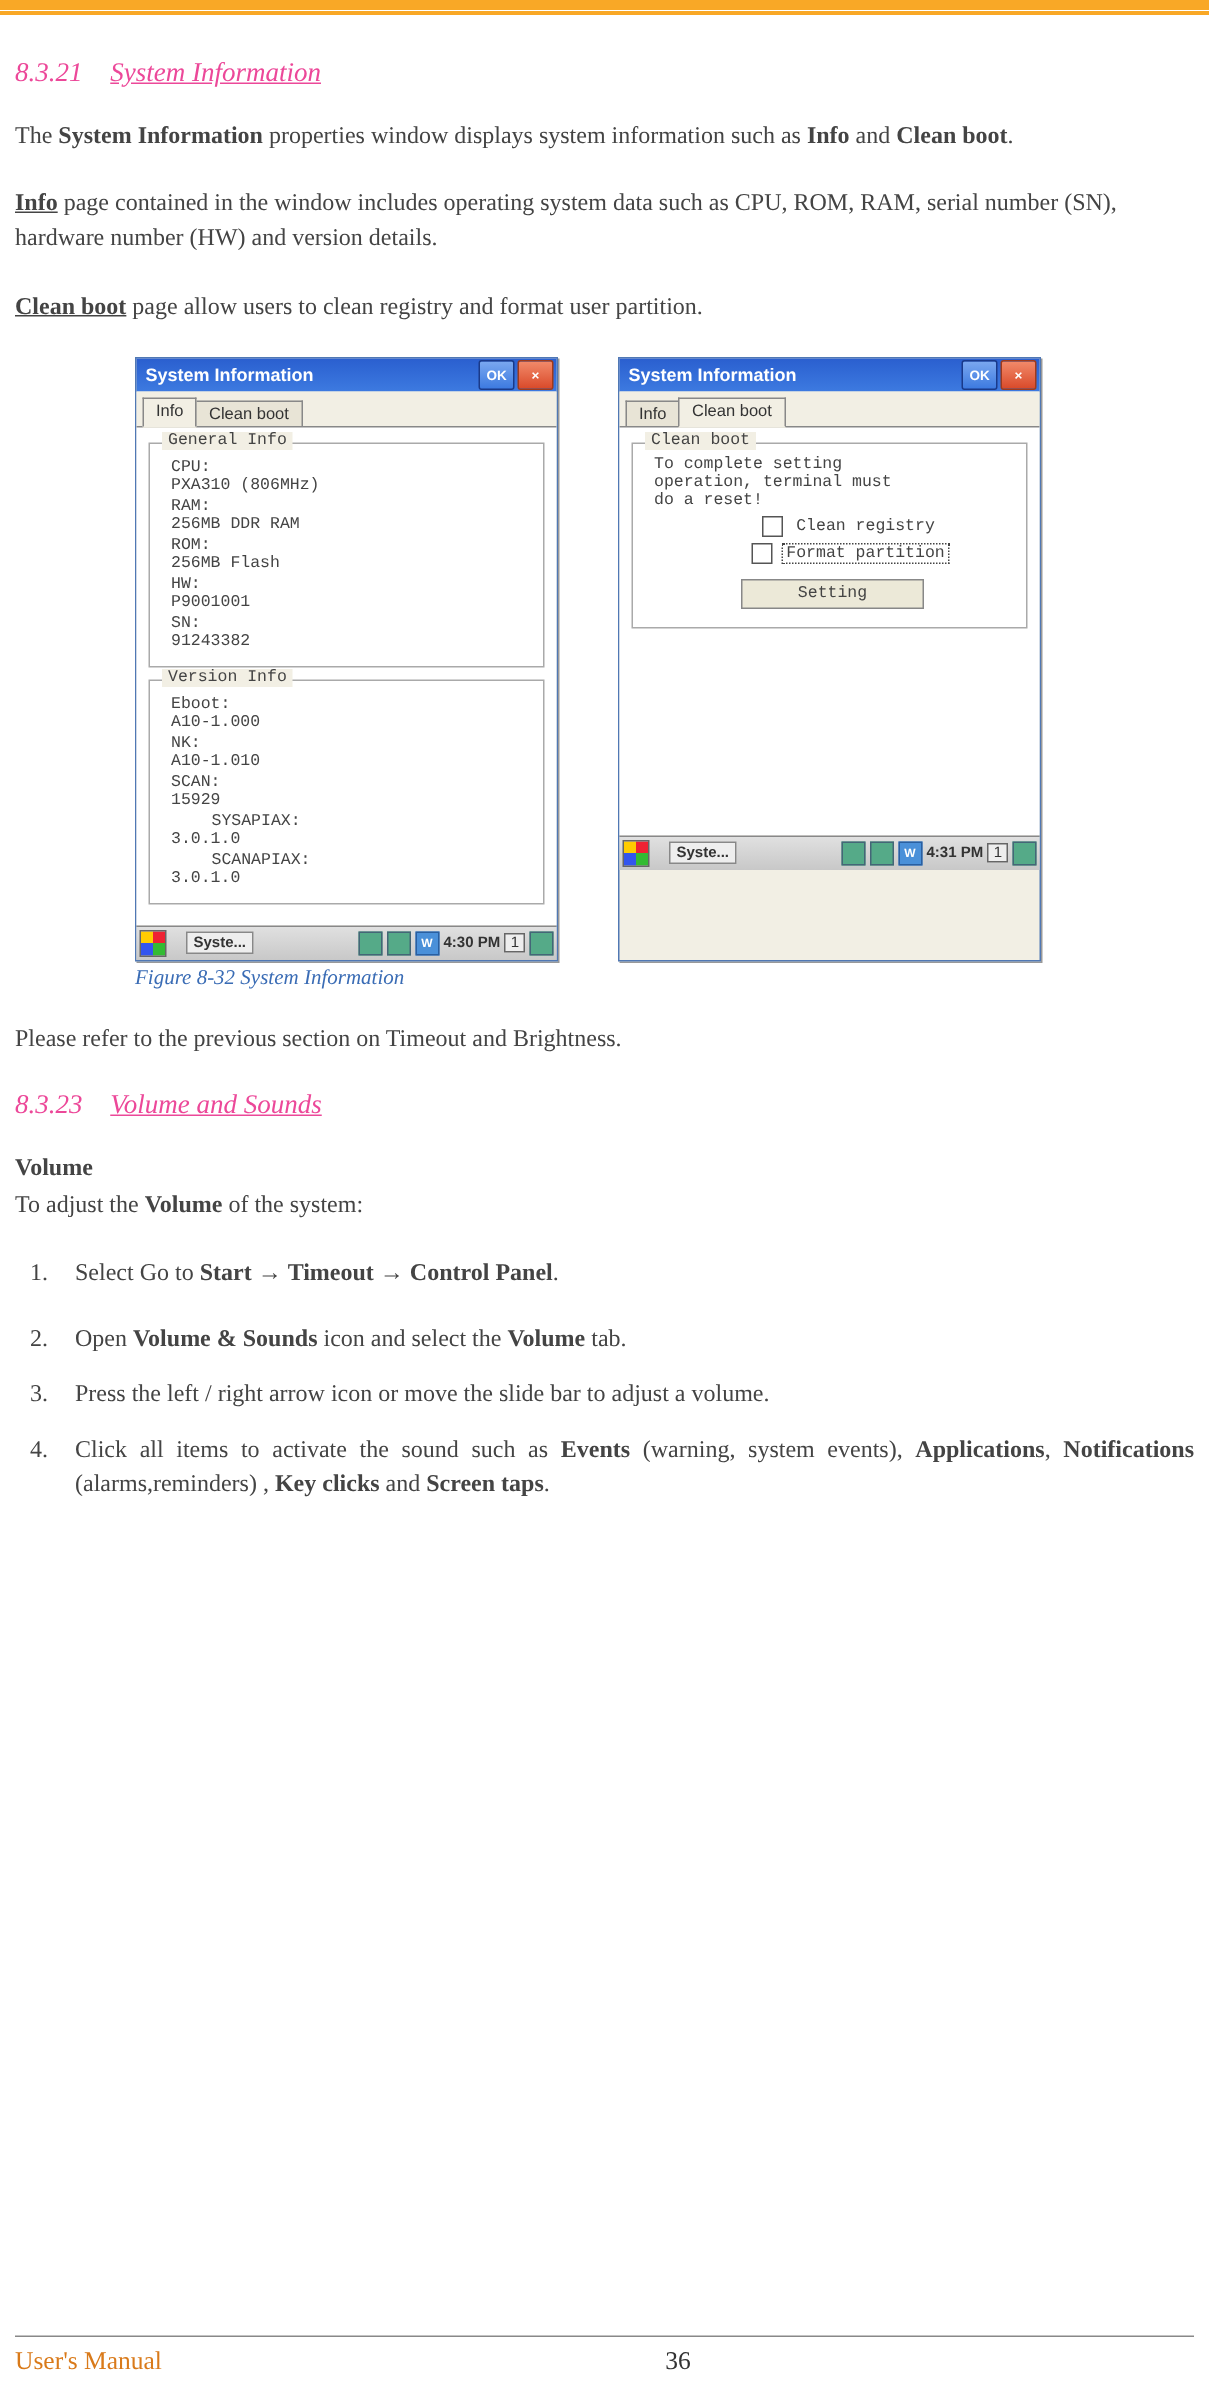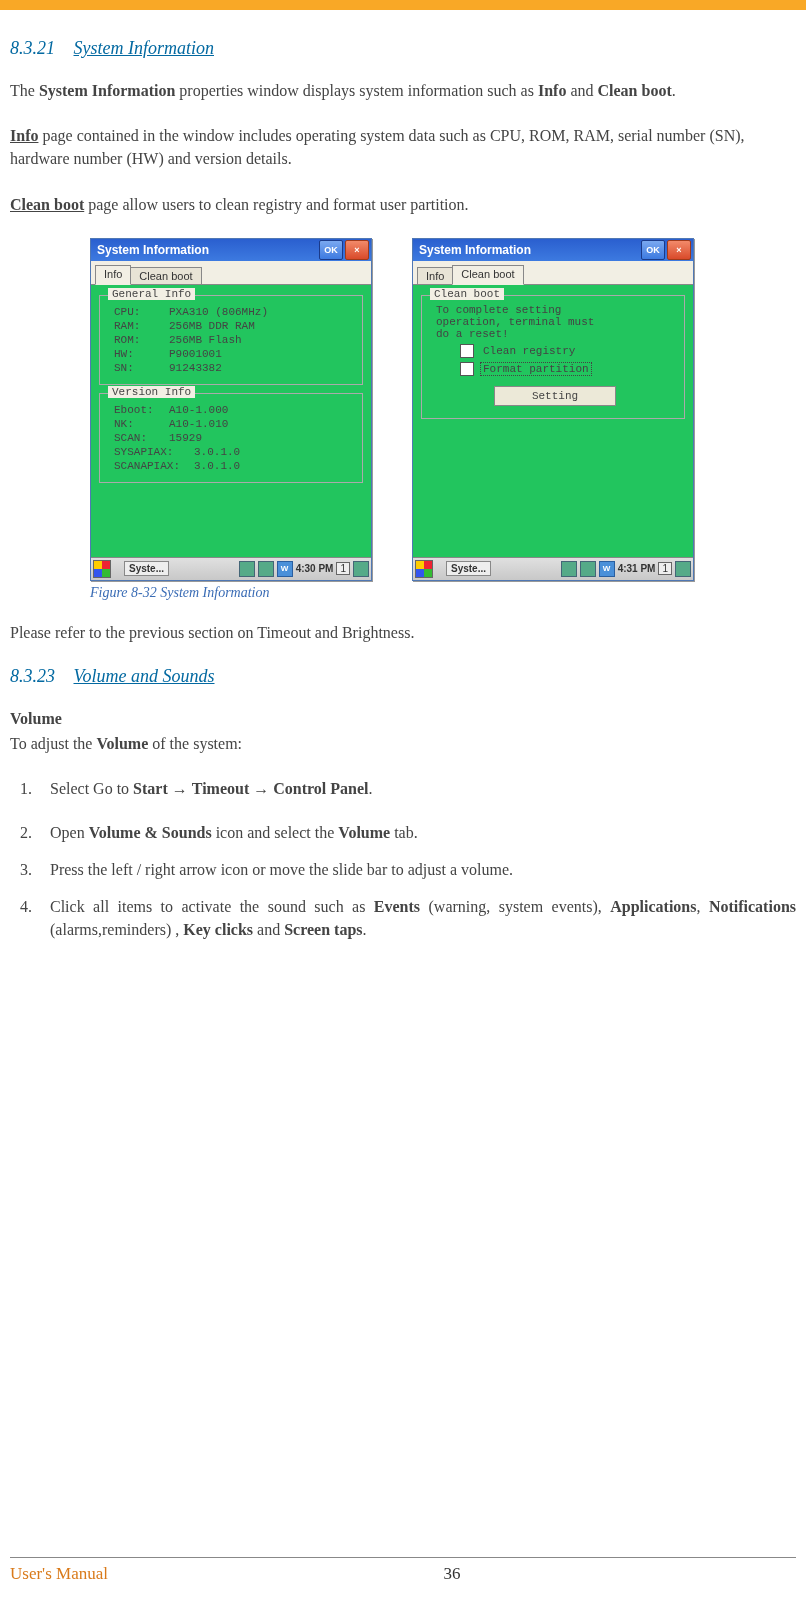--- a/index.html
+++ b/index.html
@@ -17,21 +17,21 @@
     height: 10px;
     background: linear-gradient(to bottom, #f9a826 0%, #f9a826 70%, #fff 70%, #fff 75%, #f9a826 75%, #f9a826 100%);
   }
   .content {
     padding: 20px 10px 0 10px;
   }
   .section-heading {
     font-style: italic;
     font-size: 18px;
     margin: 8px 0 20px 0;
-    color: #0369a1;
+    color: #ec4899;
   }
   .section-heading .num {
     display: inline-block;
     margin-right: 14px;
   }
   .section-heading .title {
     text-decoration: underline;
   }
   p {
     margin: 0 0 22px 0;
@@ -103,42 +103,42 @@
     margin-bottom: -1px;
   }
   .wince-tab.inactive {
     background: #e8e4d6;
     margin-top: 2px;
   }
   .wince-body {
     border-top: 1px solid #888;
     padding: 6px;
     min-height: 260px;
-    background: #22c55e;
+    background: #ffffff;
     font-family: "Courier New", monospace;
     font-size: 11px;
     color: #444;
   }
   .groupbox {
     border: 1px solid #aaa;
     margin: 4px 2px 8px 2px;
     padding: 8px 10px 8px 14px;
     position: relative;
   }
   .groupbox .legend {
     position: absolute;
     top: -8px;
     left: 8px;
     background: #f2efe4;
     padding: 0 4px;
   }
-  .info-row { display: flex; margin: 2px 0; }
+  .info-row { display: flex; margin: 2px 0; flex-direction: column; }
   .info-row .k { width: 55px; }
-  .info-row .k2 { width: 80px; }
-  .cb-row { display:flex; align-items:center; margin: 4px 0 4px 24px; }
+  .info-row .k2 { width: 80px; margin-left: 27px; }
+  .cb-row { display:flex; align-items:center; margin: 4px 0 4px 24px; justify-content: center; }
   .cb-box { width:12px; height:12px; border:1px solid #555; background:#fff; margin-right:6px; flex:0 0 auto;}
   .cb-label { border:1px dotted transparent; padding:0 2px;}
   .cb-label.focus { border:1px dotted #444; }
   .setting-btn {
     display:block;
     width: 120px;
     margin: 10px auto 4px auto;
     padding: 3px 0;
     text-align:center;
     border: 1px solid #888;

